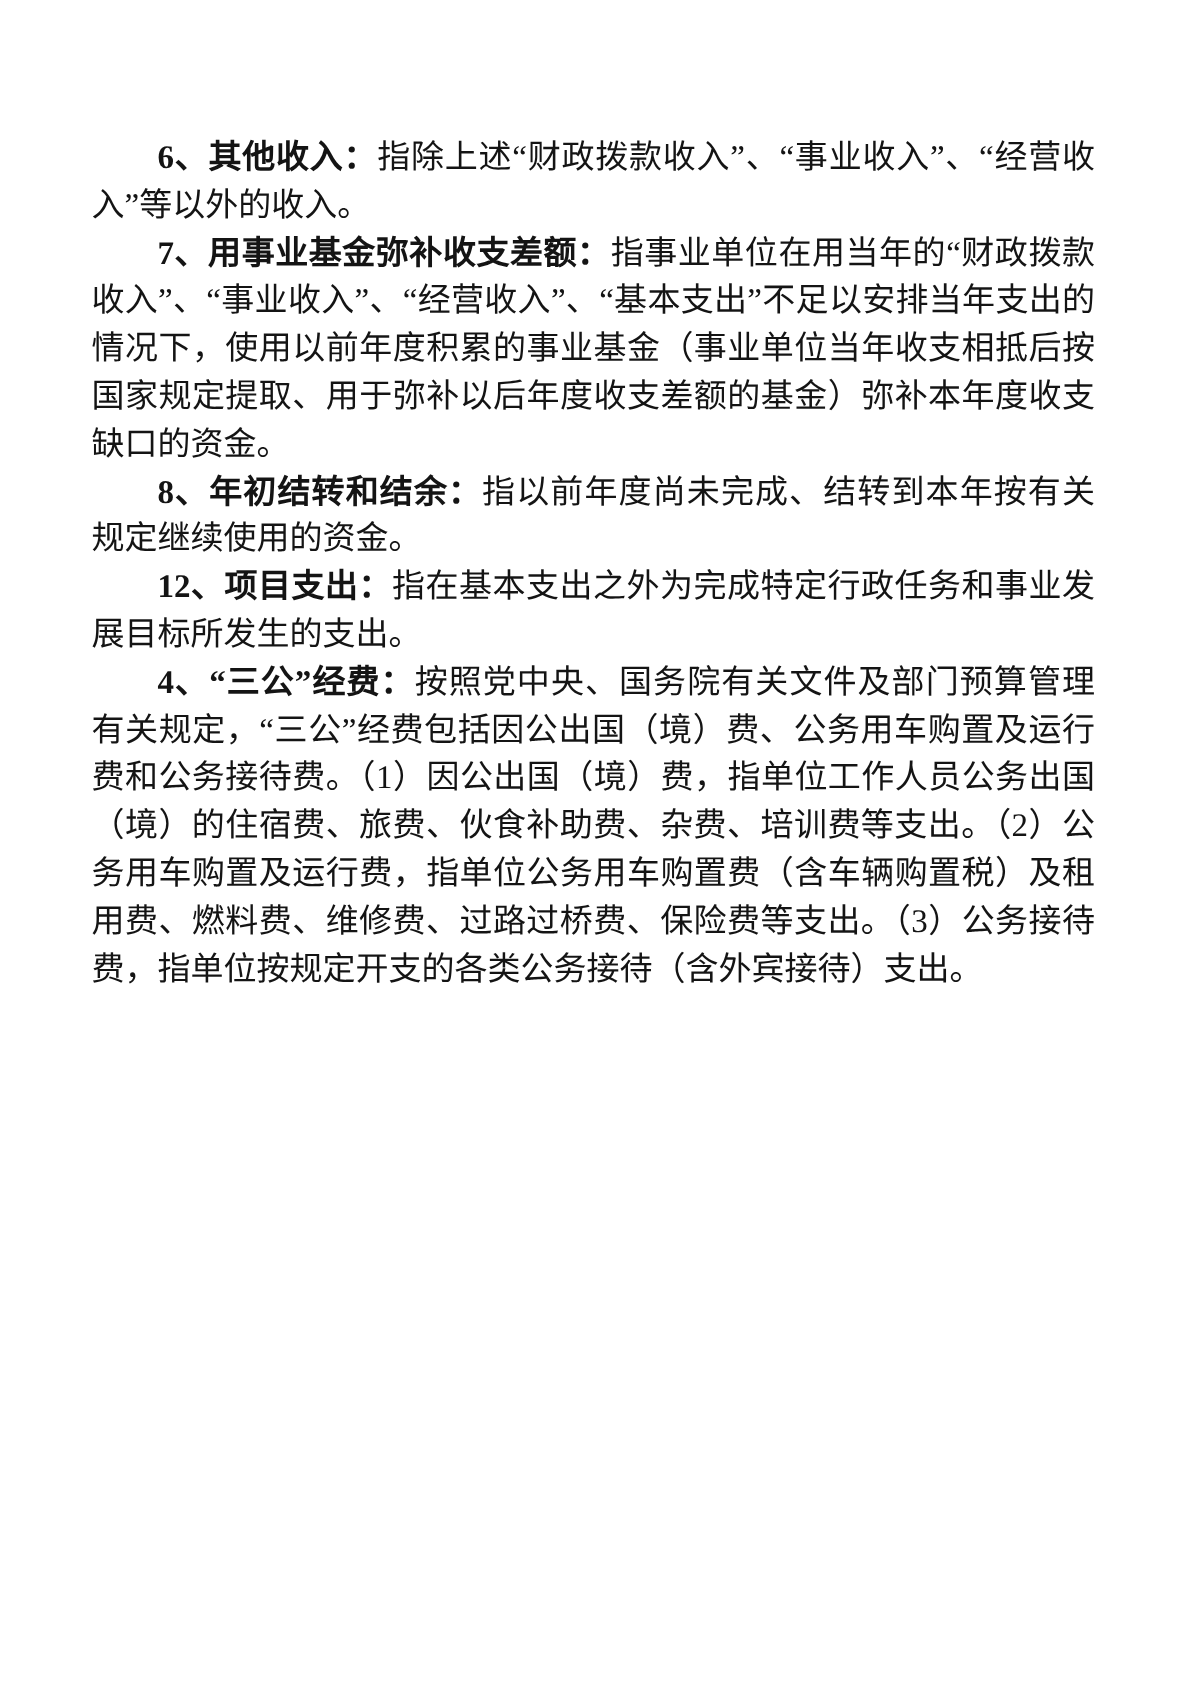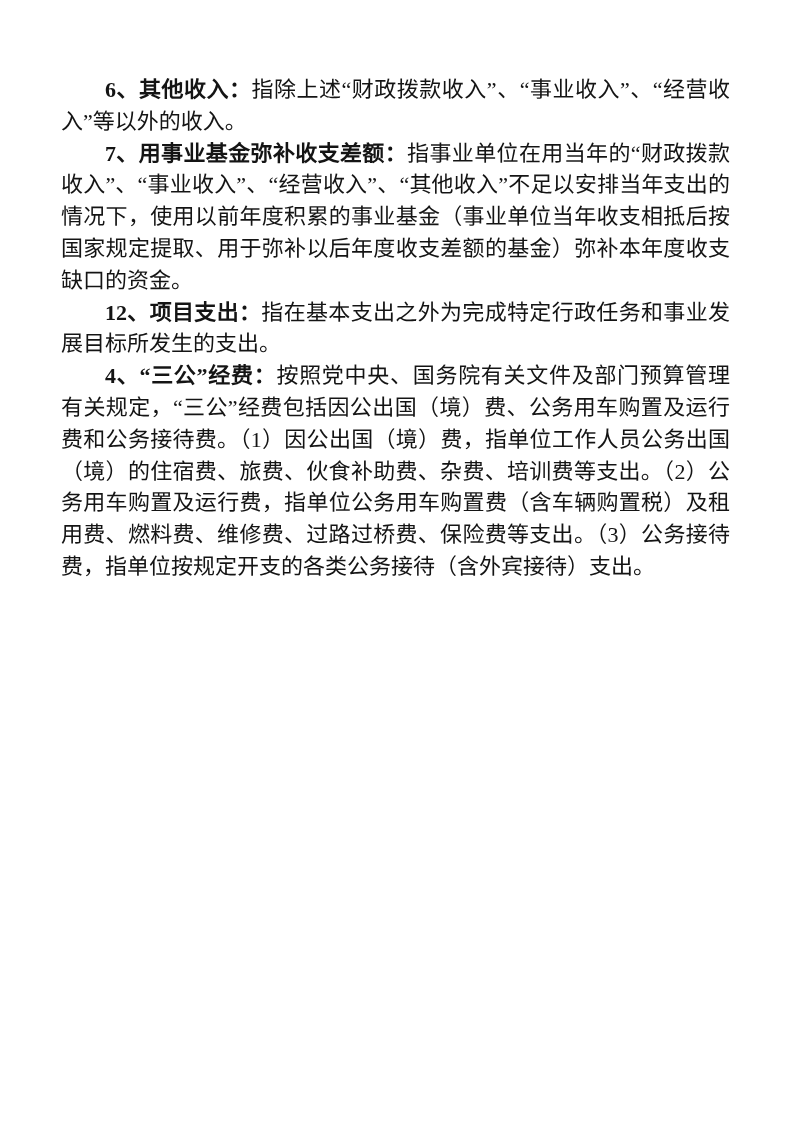--- a/index.html
+++ b/index.html
@@ -10,21 +10,21 @@
   .page {
     position: relative;
     width: 793px;
     height: 1122px;
     background: #ffffff;
     overflow: hidden;
   }
   .content {
     position: absolute;
     left: 61px;
-    top: 74px;
+    top: 89px;
     width: 669px;
     color: #141414;
     font-family: "Liberation Serif", "DejaVu Serif", serif;
     font-size: 22px;
     line-height: 31.8px;
     text-align: justify;
     text-justify: inter-ideograph;
   }
   .para {
     margin: 0;
@@ -36,22 +36,23 @@
   }
 </style>
 </head>
 <body>
 
 <div class="page">
   <div class="content">
 
     <p class="para"><strong class="term">6、其他收入：</strong><span>指除上述“财政拨款收入”、“事业收入”、“经营收入”等以外的收入。</span></p>
 
-    <p class="para"><strong class="term">7、用事业基金弥补收支差额：</strong><span>指事业单位在用当年的“财政拨款收入”、“事业收入”、“经营收入”、“其他收入”不足以安排当年支出的情况下，使用以前年度积累的事业基金（事业单位当年收支相抵后按国家规定提取、用于弥补以后年度收支差额的基金）弥补本年度收支缺口的资金。</span></p>
+    <p class="para"><strong class="term">7、用事业基金弥补收支差额：</strong><span>指事业单位在用当年的“财政拨款收入”、“事业收入”、“经营收入”、“基本支出”不足以安排当年支出的情况下，使用以前年度积累的事业基金（事业单位当年收支相抵后按国家规定提取、用于弥补以后年度收支差额的基金）弥补本年度收支缺口的资金。</span></p>
 
+    <p class="para"><strong class="term">8、年初结转和结余：</strong><span>指以前年度尚未完成、结转到本年按有关规定继续使用的资金。</span></p>
 
 
 
 
     <p class="para"><strong class="term">12、项目支出：</strong><span>指在基本支出之外为完成特定行政任务和事业发展目标所发生的支出。</span></p>
 
 
     <p class="para"><strong class="term">4、“三公”经费：</strong><span>按照党中央、国务院有关文件及部门预算管理有关规定，“三公”经费包括因公出国（境）费、公务用车购置及运行费和公务接待费。（1）因公出国（境）费，指单位工作人员公务出国（境）的住宿费、旅费、伙食补助费、杂费、培训费等支出。（2）公务用车购置及运行费，指单位公务用车购置费（含车辆购置税）及租用费、燃料费、维修费、过路过桥费、保险费等支出。（3）公务接待费，指单位按规定开支的各类公务接待（含外宾接待）支出。</span></p>
 
 

